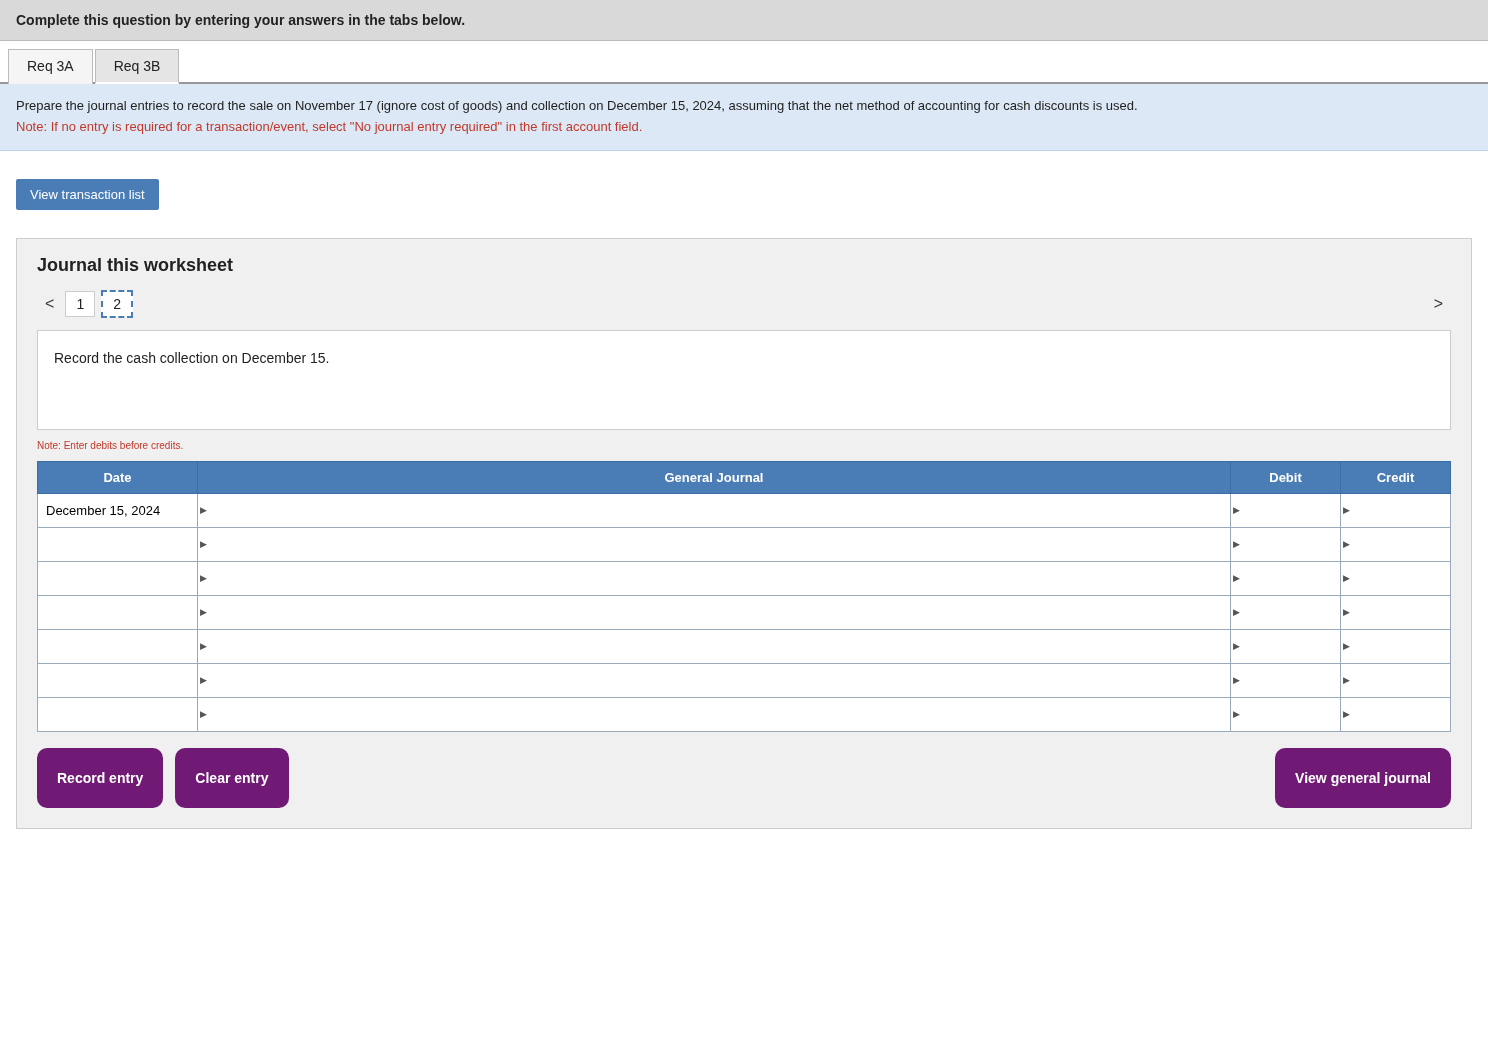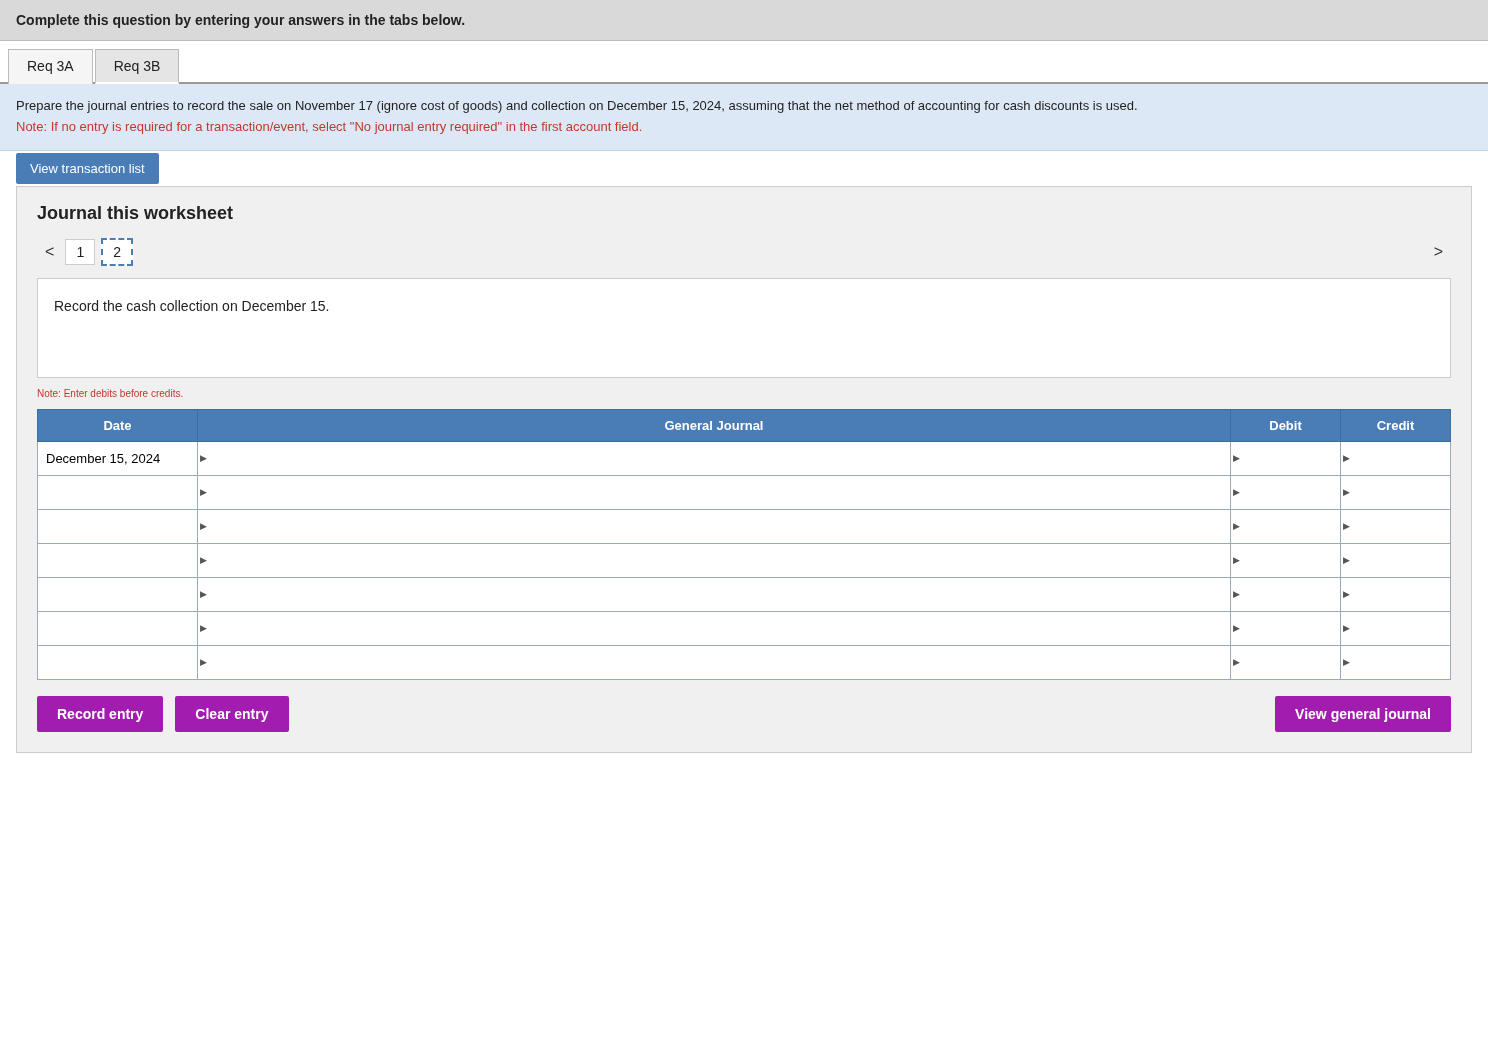--- a/index.html
+++ b/index.html
@@ -54,21 +54,21 @@
 
     .question-description .note {
       color: #c0392b;
     }
 
     .view-transaction-btn {
       display: inline-block;
       background: #4a7cb5;
       color: #fff;
       padding: 8px 14px;
-      margin: 2px 16px;
+      margin: 28px 16px;
       font-size: 13px;
       cursor: pointer;
       border: none;
       border-radius: 2px;
     }
 
     .worksheet-container {
       margin: 0 16px 16px 16px;
       border: 1px solid #ccc;
       background: #f0f0f0;
@@ -217,27 +217,27 @@
       padding-left: 14px;
     }
 
     .buttons-row {
       display: flex;
       align-items: center;
       gap: 12px;
     }
 
     .btn-record, .btn-clear, .btn-view-journal {
-      padding: 10px 20px;
+      padding: 22px 20px;
       font-size: 14px;
       color: #fff;
-      background: #a21caf;
+      background: #701a75;
       border: none;
       cursor: pointer;
-      border-radius: 2px;
+      border-radius: 10px;
       font-weight: bold;
     }
 
     .btn-view-journal {
       margin-left: auto;
     }
   </style>
 </head>
 <body>
 

